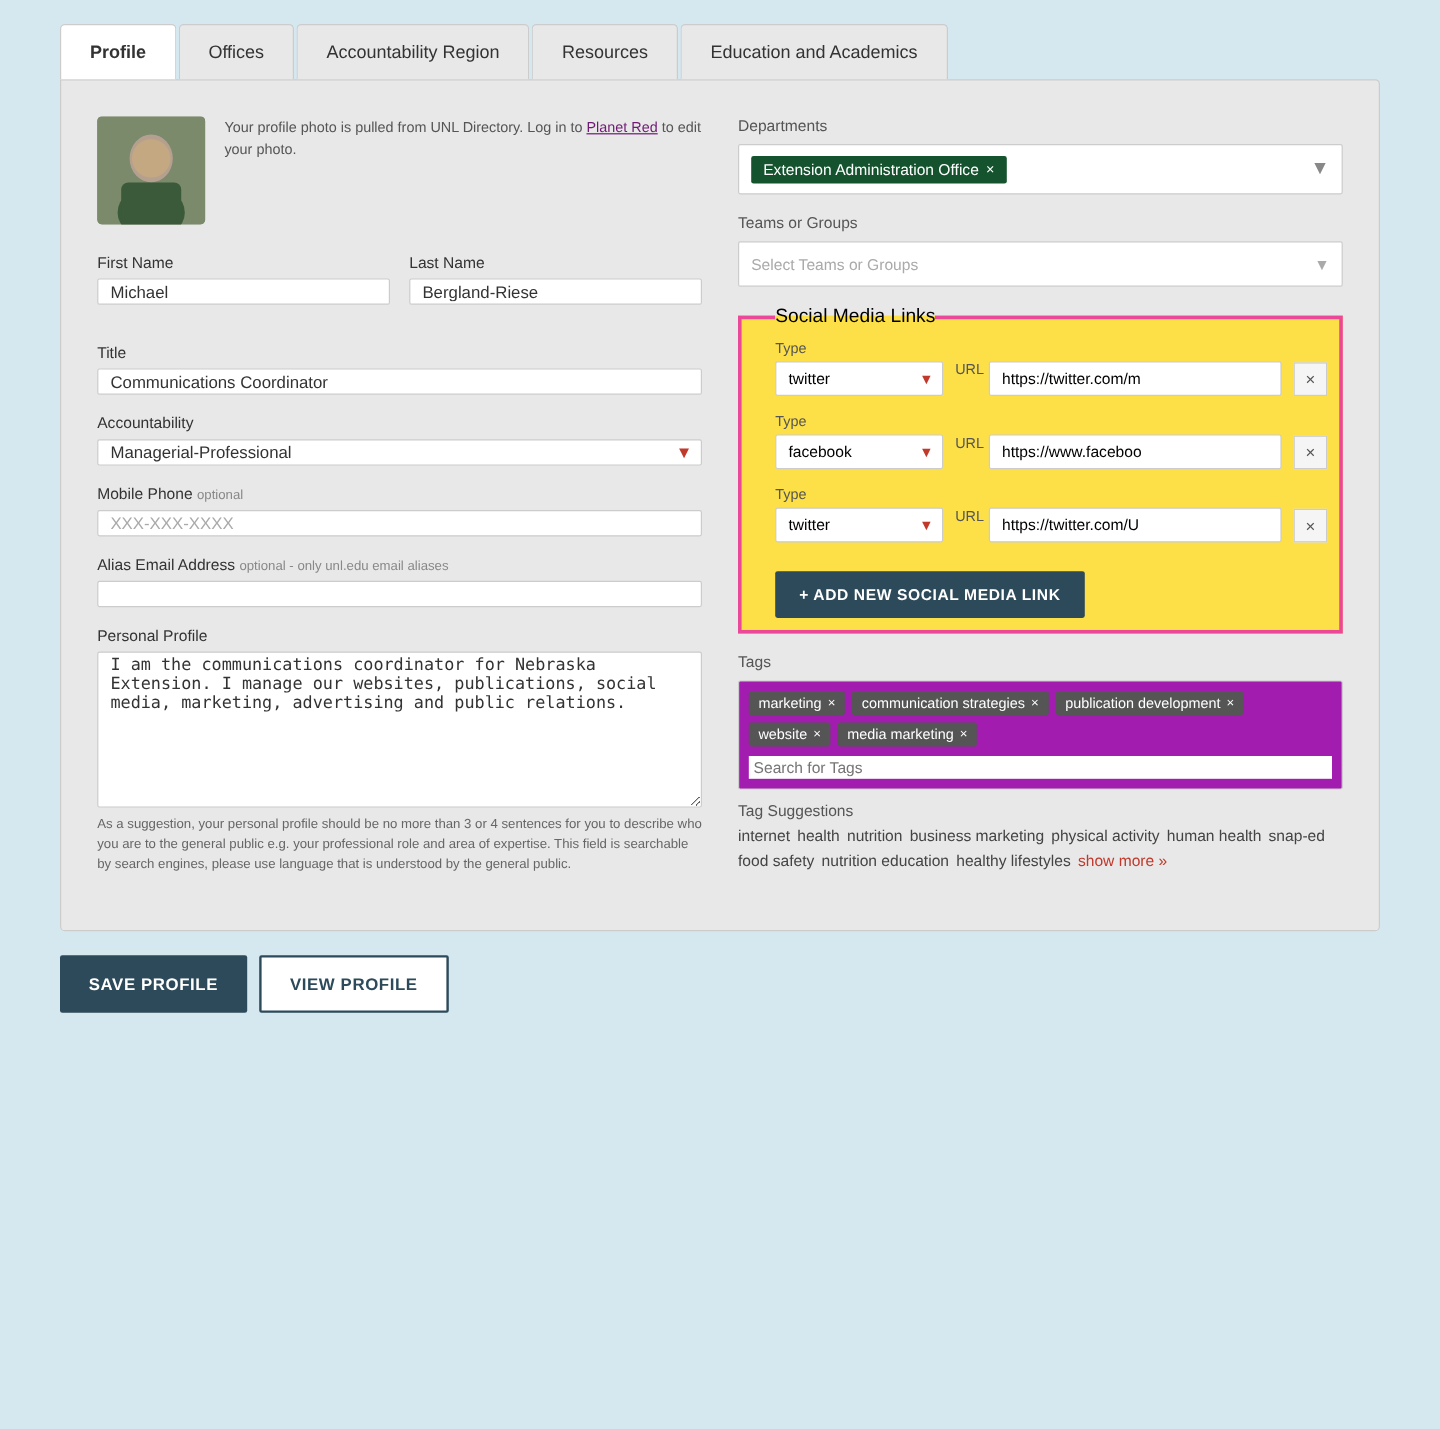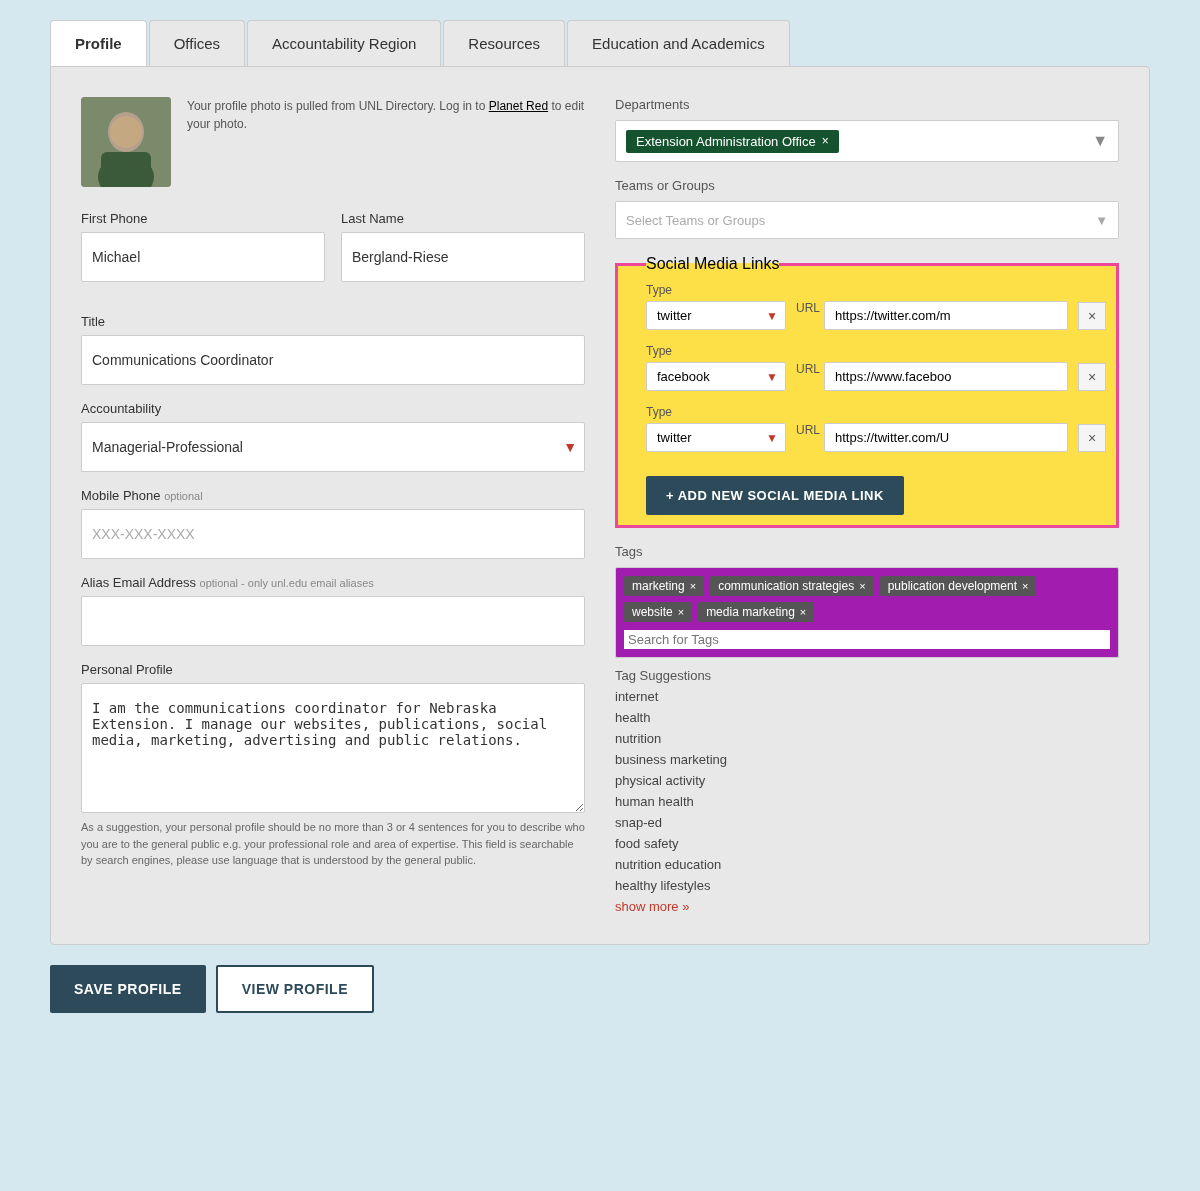--- a/index.html
+++ b/index.html
@@ -69,21 +69,21 @@
     .profile-photo-svg {
       width: 100%;
       height: 100%;
     }
     .profile-photo-text {
       font-size: 12px;
       color: #555;
       line-height: 1.5;
     }
     .profile-photo-text a {
-      color: #000000;
+      color: #701a75;
       text-decoration: underline;
     }
     
     .form-row {
       display: flex;
       gap: 16px;
       margin-bottom: 16px;
     }
     .form-group {
       display: flex;
@@ -97,21 +97,21 @@
       margin-bottom: 6px;
       font-weight: normal;
     }
     .form-group label .optional {
       color: #888;
       font-size: 11px;
       font-weight: normal;
     }
     .form-group input, .form-group select, .form-group textarea {
       border: 1px solid #ccc;
-      padding: 16px 10px;
+      padding: 2px 10px;
       font-size: 14px;
       background: #fff;
       border-radius: 2px;
       color: #333;
     }
     .form-group input::placeholder {
       color: #aaa;
     }
     .form-group textarea {
       resize: vertical;
@@ -315,21 +315,20 @@
       color: #555;
       margin-top: 10px;
       margin-bottom: 6px;
     }
     .tag-suggestions {
       display: flex;
       flex-wrap: wrap;
       gap: 6px;
       font-size: 13px;
       color: #555;
-      flex-direction: column;
     }
     .tag-suggestion {
       cursor: pointer;
       color: #444;
     }
     .show-more {
       color: #c0392b;
       cursor: pointer;
       font-size: 13px;
     }
@@ -405,21 +404,21 @@
           </div>
           <div class="profile-photo-text">
             <span>Your profile photo is pulled from UNL Directory. Log in to</span>
             <a href="#">Planet Red</a>
             <span> to edit your photo.</span>
           </div>
         </div>
 
         <div class="form-row">
           <div class="form-group">
-            <label>First Phone</label>
+            <label>First Name</label>
             <input type="text" value="Michael" style="">
           </div>
           <div class="form-group">
             <label>Last Name</label>
             <input type="text" value="Bergland-Riese" style="">
           </div>
         </div>
 
         <div class="form-group">
           <label>Title</label>

